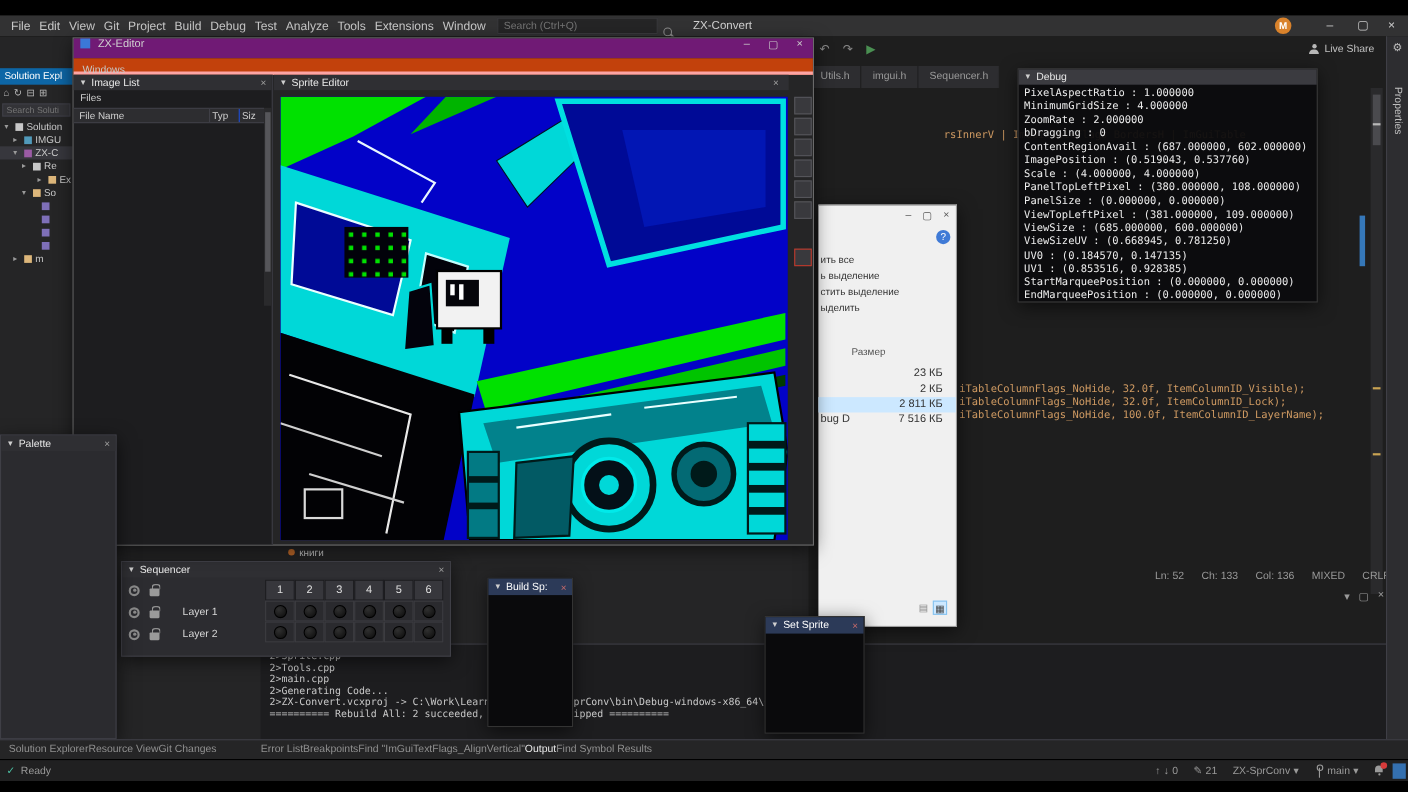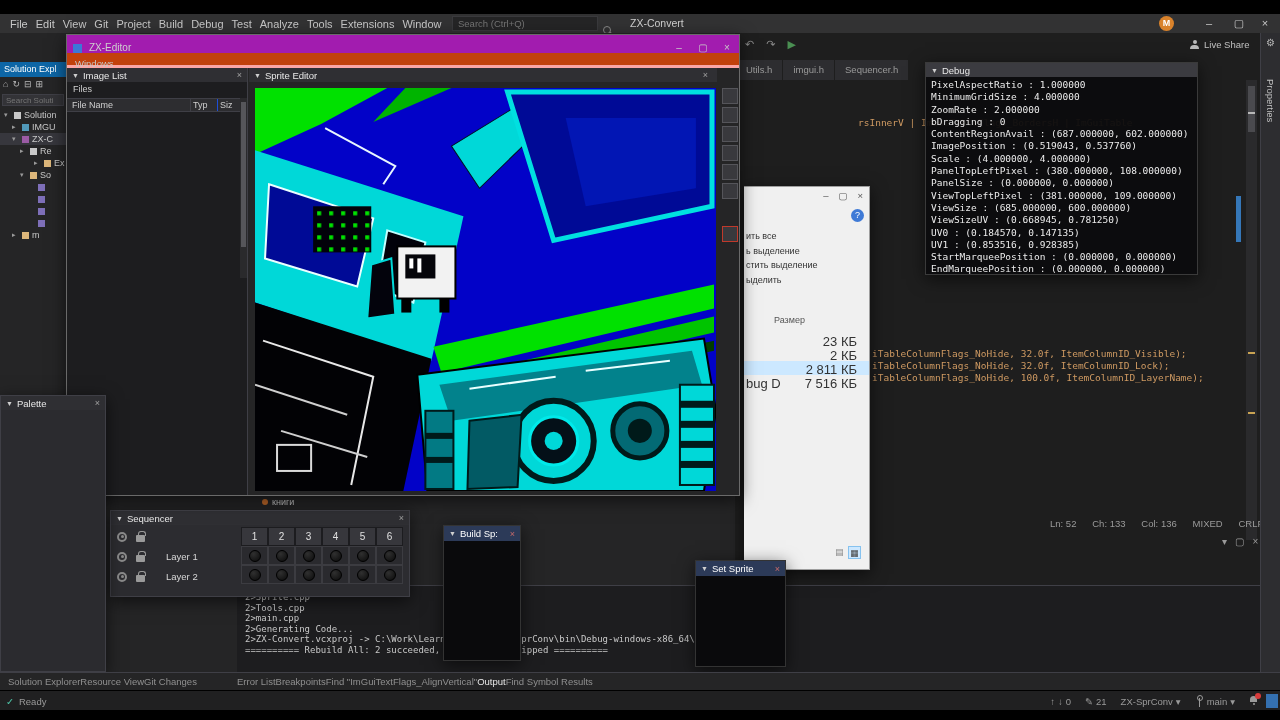--- a/index.html
+++ b/index.html
@@ -42,21 +42,21 @@
 .codefrag{position:absolute;color:#cf9a62;font-size:9.5px;font-family:"DejaVu Sans Mono",monospace;white-space:pre}
 #ed-status{position:absolute;left:1050px;top:518px;font-size:9.5px;color:#9a9a9a;white-space:pre}
 #panelctl{position:absolute;left:1222px;top:536px;display:flex;gap:8px;color:#9a9a9a;font-size:10px}
 
 
 #rail{position:absolute;left:1260px;top:33px;width:20px;height:657px;background:#2d2d30;border-left:1px solid #3f3f46}
 #rail-label{position:absolute;left:4px;top:46px;writing-mode:vertical-rl;font-size:9.5px;color:#c0c0c0}
 
 
 #zxwin{left:66px;top:34px;width:674px;height:462px;background:#252526;border:1px solid #6a6a6a;z-index:4}
-#zx-titlebar{display:flex;align-items:flex-end;height:18px;background:#a21caf}
+#zx-titlebar{display:flex;align-items:flex-start;height:18px;background:#701a75}
 #zx-title{font-size:10px;color:#cfcfcf;margin-left:7px}
 .zx-ctl{width:24px;text-align:center;color:#c8c8c8;font-size:10px}
 #zx-menurow{height:15px;background:#c2410c;border-bottom:3px solid #fca5a5}
 #zx-menurow span{font-size:9.5px;color:#c8c8c8;margin-left:8px;line-height:15px;display:inline-block}
 #zx-body{position:relative;height:427px}
 #il-panel{position:absolute;left:0;top:0;width:181px;height:427px;border-right:1px solid #3f3f46;background:#1d1d1f}
 #il-files{position:absolute;left:6px;top:16px;font-size:9px;color:#cfcfcf}
 #il-colhead{position:absolute;left:0;top:30px;width:173px;height:14px;display:flex;background:#2d2d30;border-top:1px solid #3f3f46;border-bottom:1px solid #3f3f46;font-size:9px;color:#cfcfcf;line-height:12px}
 #il-colhead .c1{flex:1;padding-left:5px}
 #il-colhead .c2{width:27px;border-left:1px solid #3f3f46;padding-left:2px}
@@ -76,21 +76,21 @@
 #dbg-lines{padding:2px 5px}
 
 
 #dialog{left:744px;top:186px;width:126px;height:384px;background:#f0f0f0;border:1px solid #9e9e9e;border-left:none;z-index:2}
 #dlg-ctls{position:absolute;right:6px;top:3px;display:flex;gap:10px;color:#555;font-size:9.5px}
 #dlg-help{position:absolute;right:5px;top:22px;width:13px;height:13px;border-radius:50%;background:#3f7ad6;color:#fff;font-size:9px;text-align:center;line-height:13px}
 #dlg-ribbon{position:absolute;left:0;top:42px;width:100%}
 .rib{height:14.5px;font-size:9px;color:#333;line-height:14.5px;padding-left:2px;white-space:nowrap;overflow:hidden}
 #dlg-size{position:absolute;left:30px;top:128px;font-size:9px;color:#555}
 #dlg-rows{position:absolute;left:0;top:146px;width:100%}
-.file-row{position:relative;height:14px;font-size:13px;color:#333}
+.file-row{position:relative;height:14px;font-size:10px;color:#333}
 .file-row.selected{background:#cce8ff}
 .fname{position:absolute;left:2px;top:1px}
 .fsize{position:absolute;right:12px;top:1px}
 #dlg-foot{position:absolute;right:8px;bottom:10px;display:flex;gap:2px}
 .viewbtn{width:13px;height:13px;text-align:center;line-height:13px;font-size:9px;color:#888}
 .viewbtn.on{background:#cde8ff;border:1px solid #86c2ef;color:#444}
 
 
 #seq{left:110px;top:510px;width:300px;height:87px;background:#2c2c30;border:1px solid #3f3f46;z-index:3}
 .num-row{position:absolute;left:130px;top:16px;display:flex}

